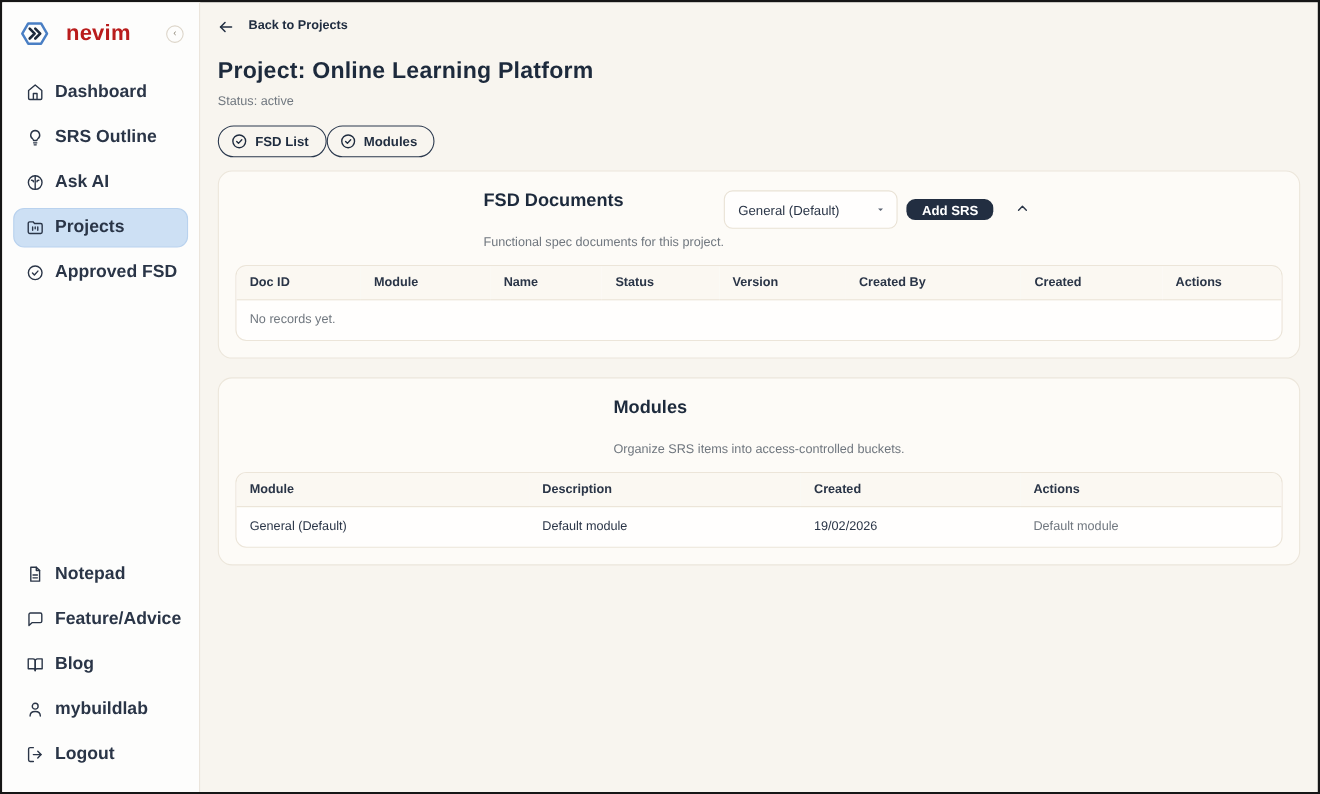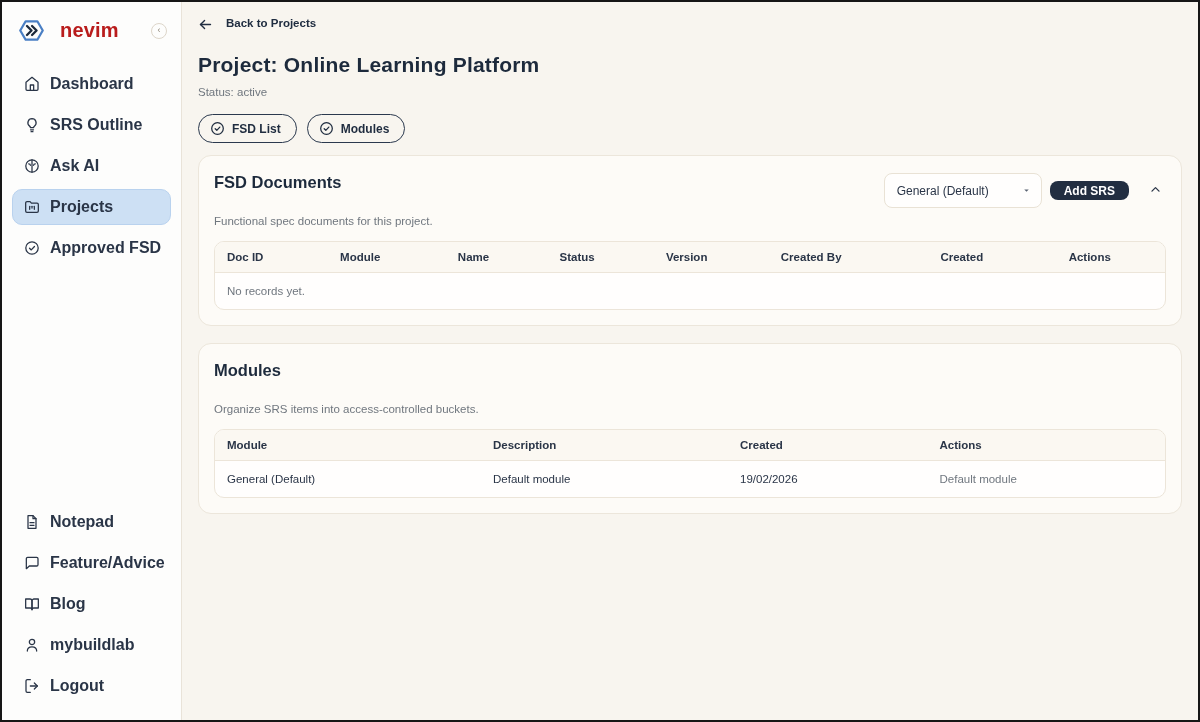--- a/index.html
+++ b/index.html
@@ -89,21 +89,21 @@
     font-size: 21px;
     font-weight: 700;
     color: #1d2a3c;
     letter-spacing: 0.2px;
   }
   .page-status {
     margin-top: 9px;
     font-size: 11.5px;
     color: #70777f;
   }
-  .pill-row { display: flex; gap: 10px; margin-top: 16px; }
+  .pill-row { display: flex; margin-top: 16px; }
   .pill {
     display: flex;
     align-items: center;
     gap: 7px;
     border: 1.5px solid #2b394e;
     border-radius: 999px;
     padding: 6px 15px 6px 11px;
     font-size: 12px;
     font-weight: 700;
     color: #1f2c3f;
@@ -112,21 +112,21 @@
   }
   
   .card {
     background: #fdfbf7;
     border: 1px solid #ece6db;
     border-radius: 13px;
     padding: 17px 15px 15px 15px;
     margin-top: 12px;
   }
   .card + .card { margin-top: 17px; }
-  .card-head { display: flex; justify-content: space-between; align-items: flex-start; }
+  .card-head { display: flex; justify-content: center; align-items: flex-start; }
   .card-title { font-size: 16.5px; font-weight: 700; color: #1d2a3c; }
   .card-sub { margin-top: 23px; font-size: 11.5px; color: #70777f; }
   .card-controls { display: flex; align-items: center; gap: 8px; }
   .select-box {
     display: flex;
     align-items: center;
     justify-content: space-between;
     width: 158px;
     height: 35px;
     background: #fffefd;

